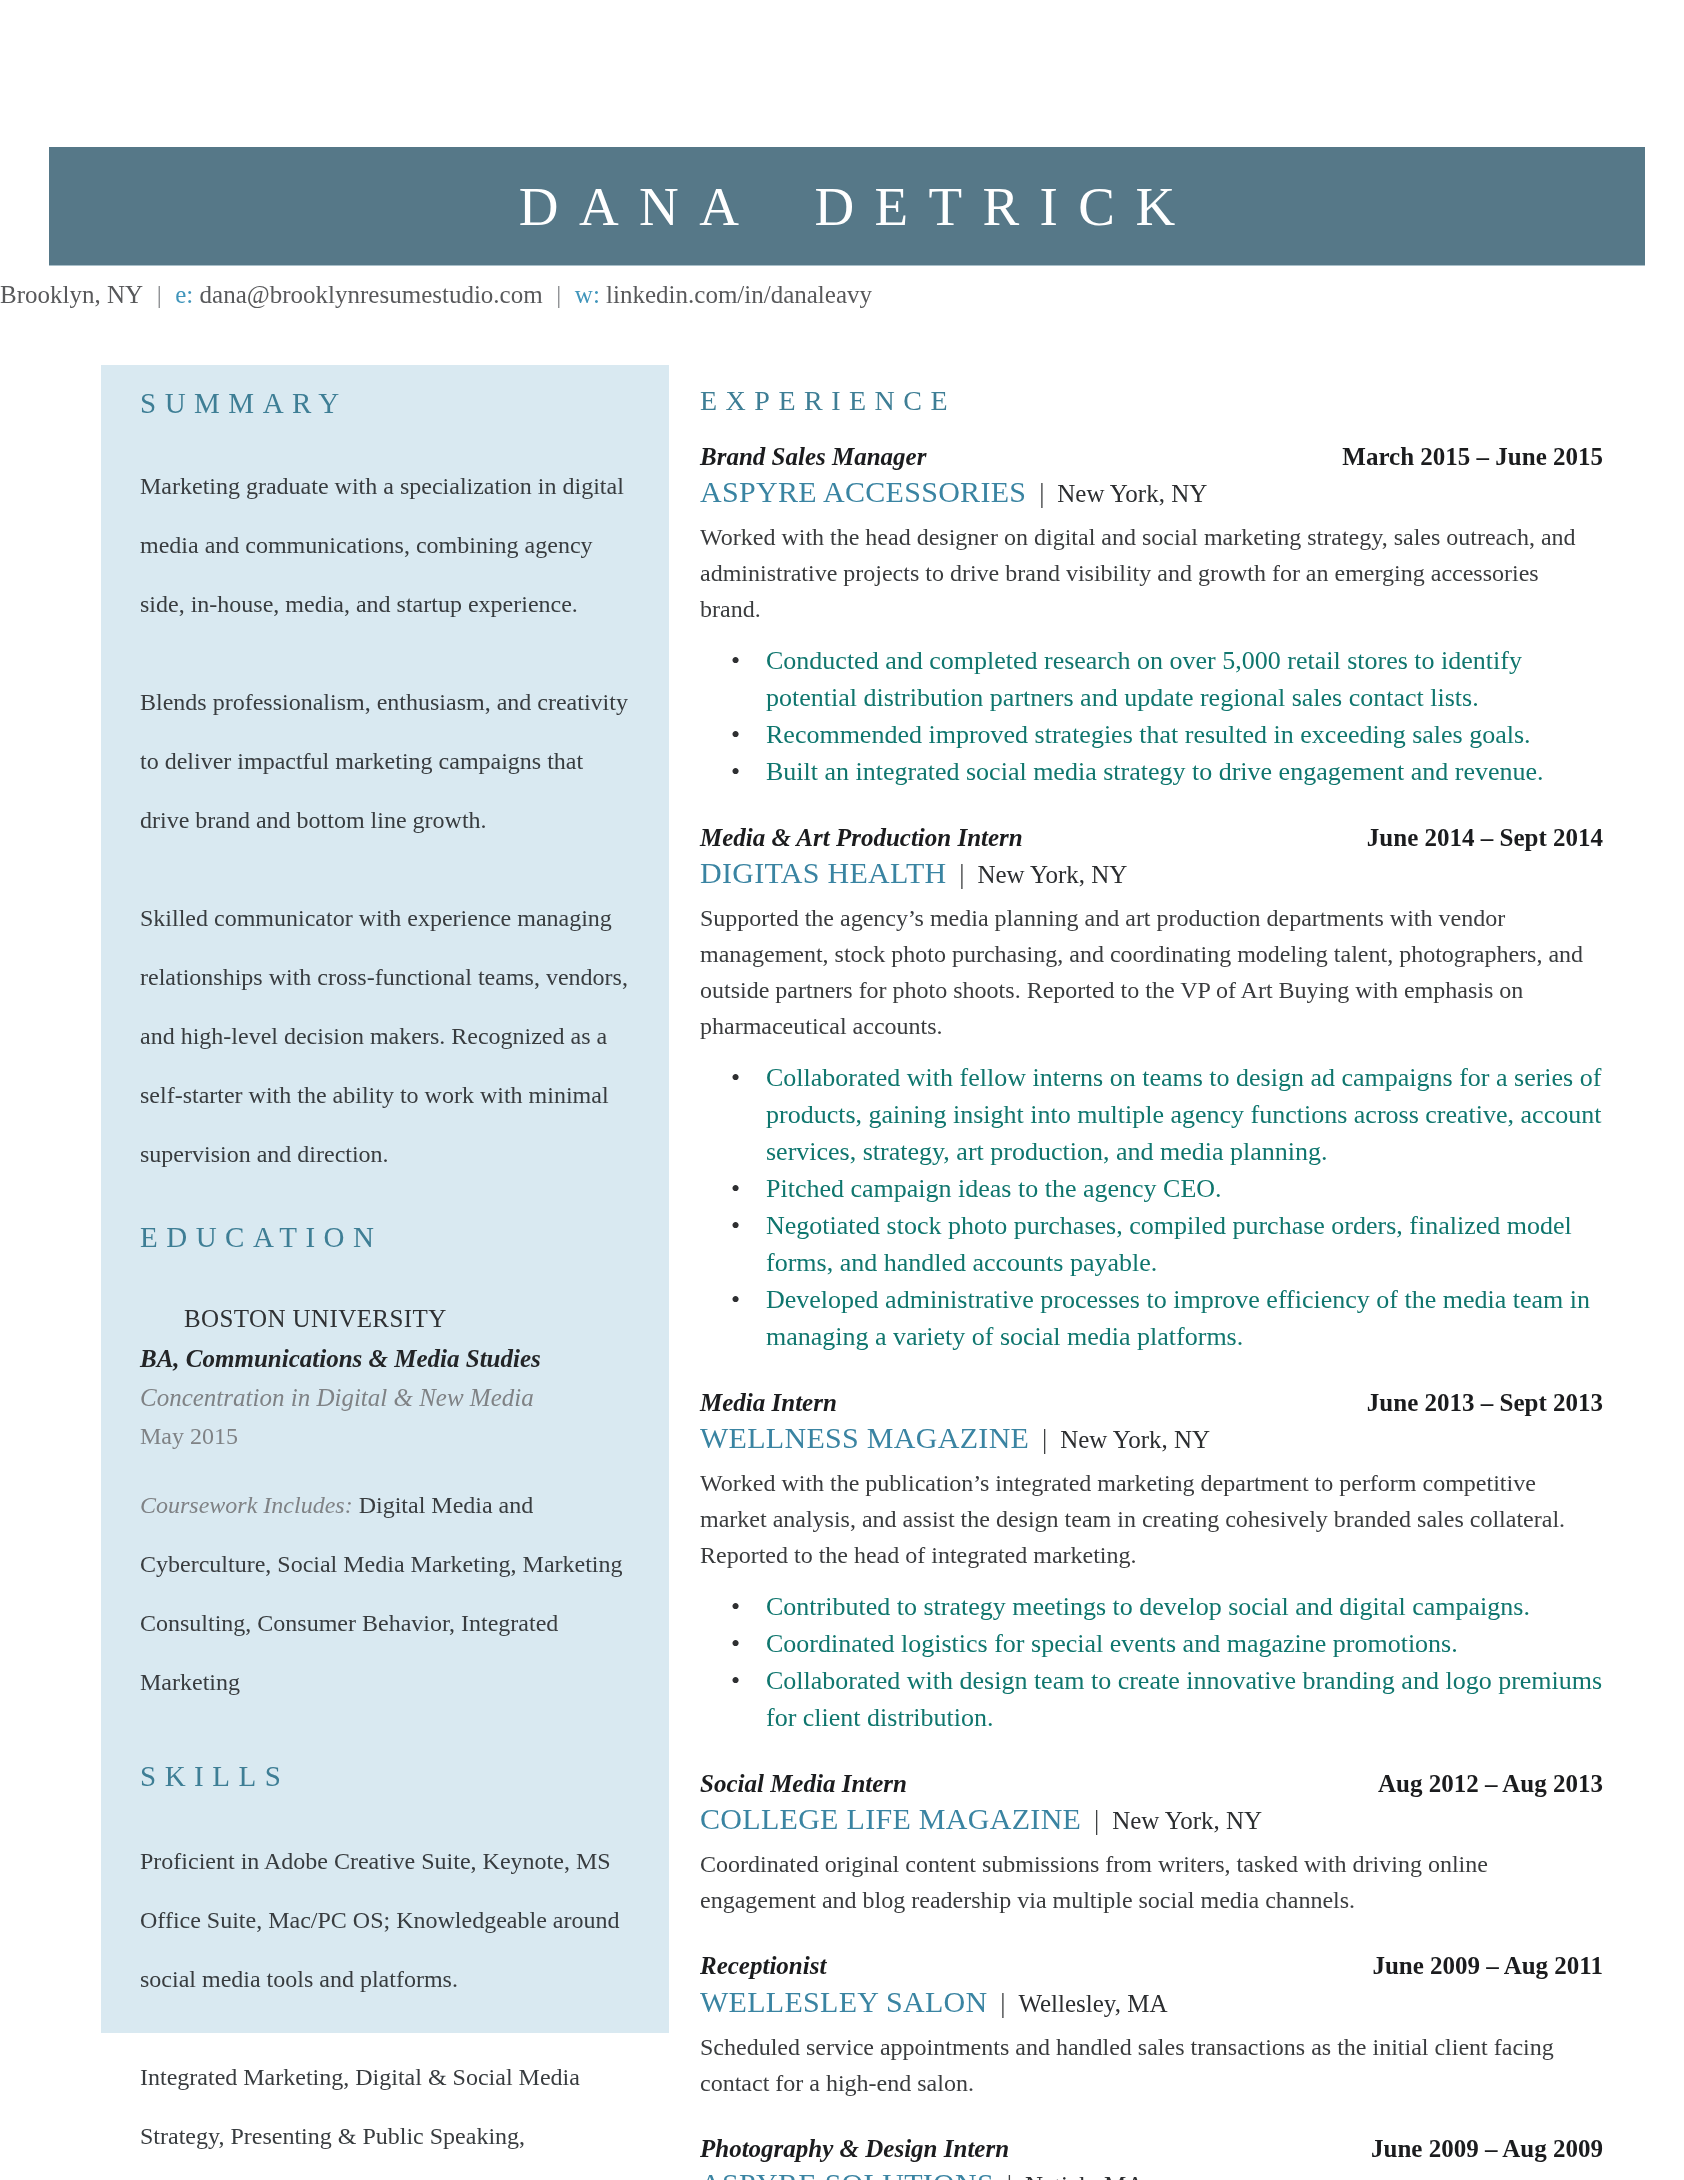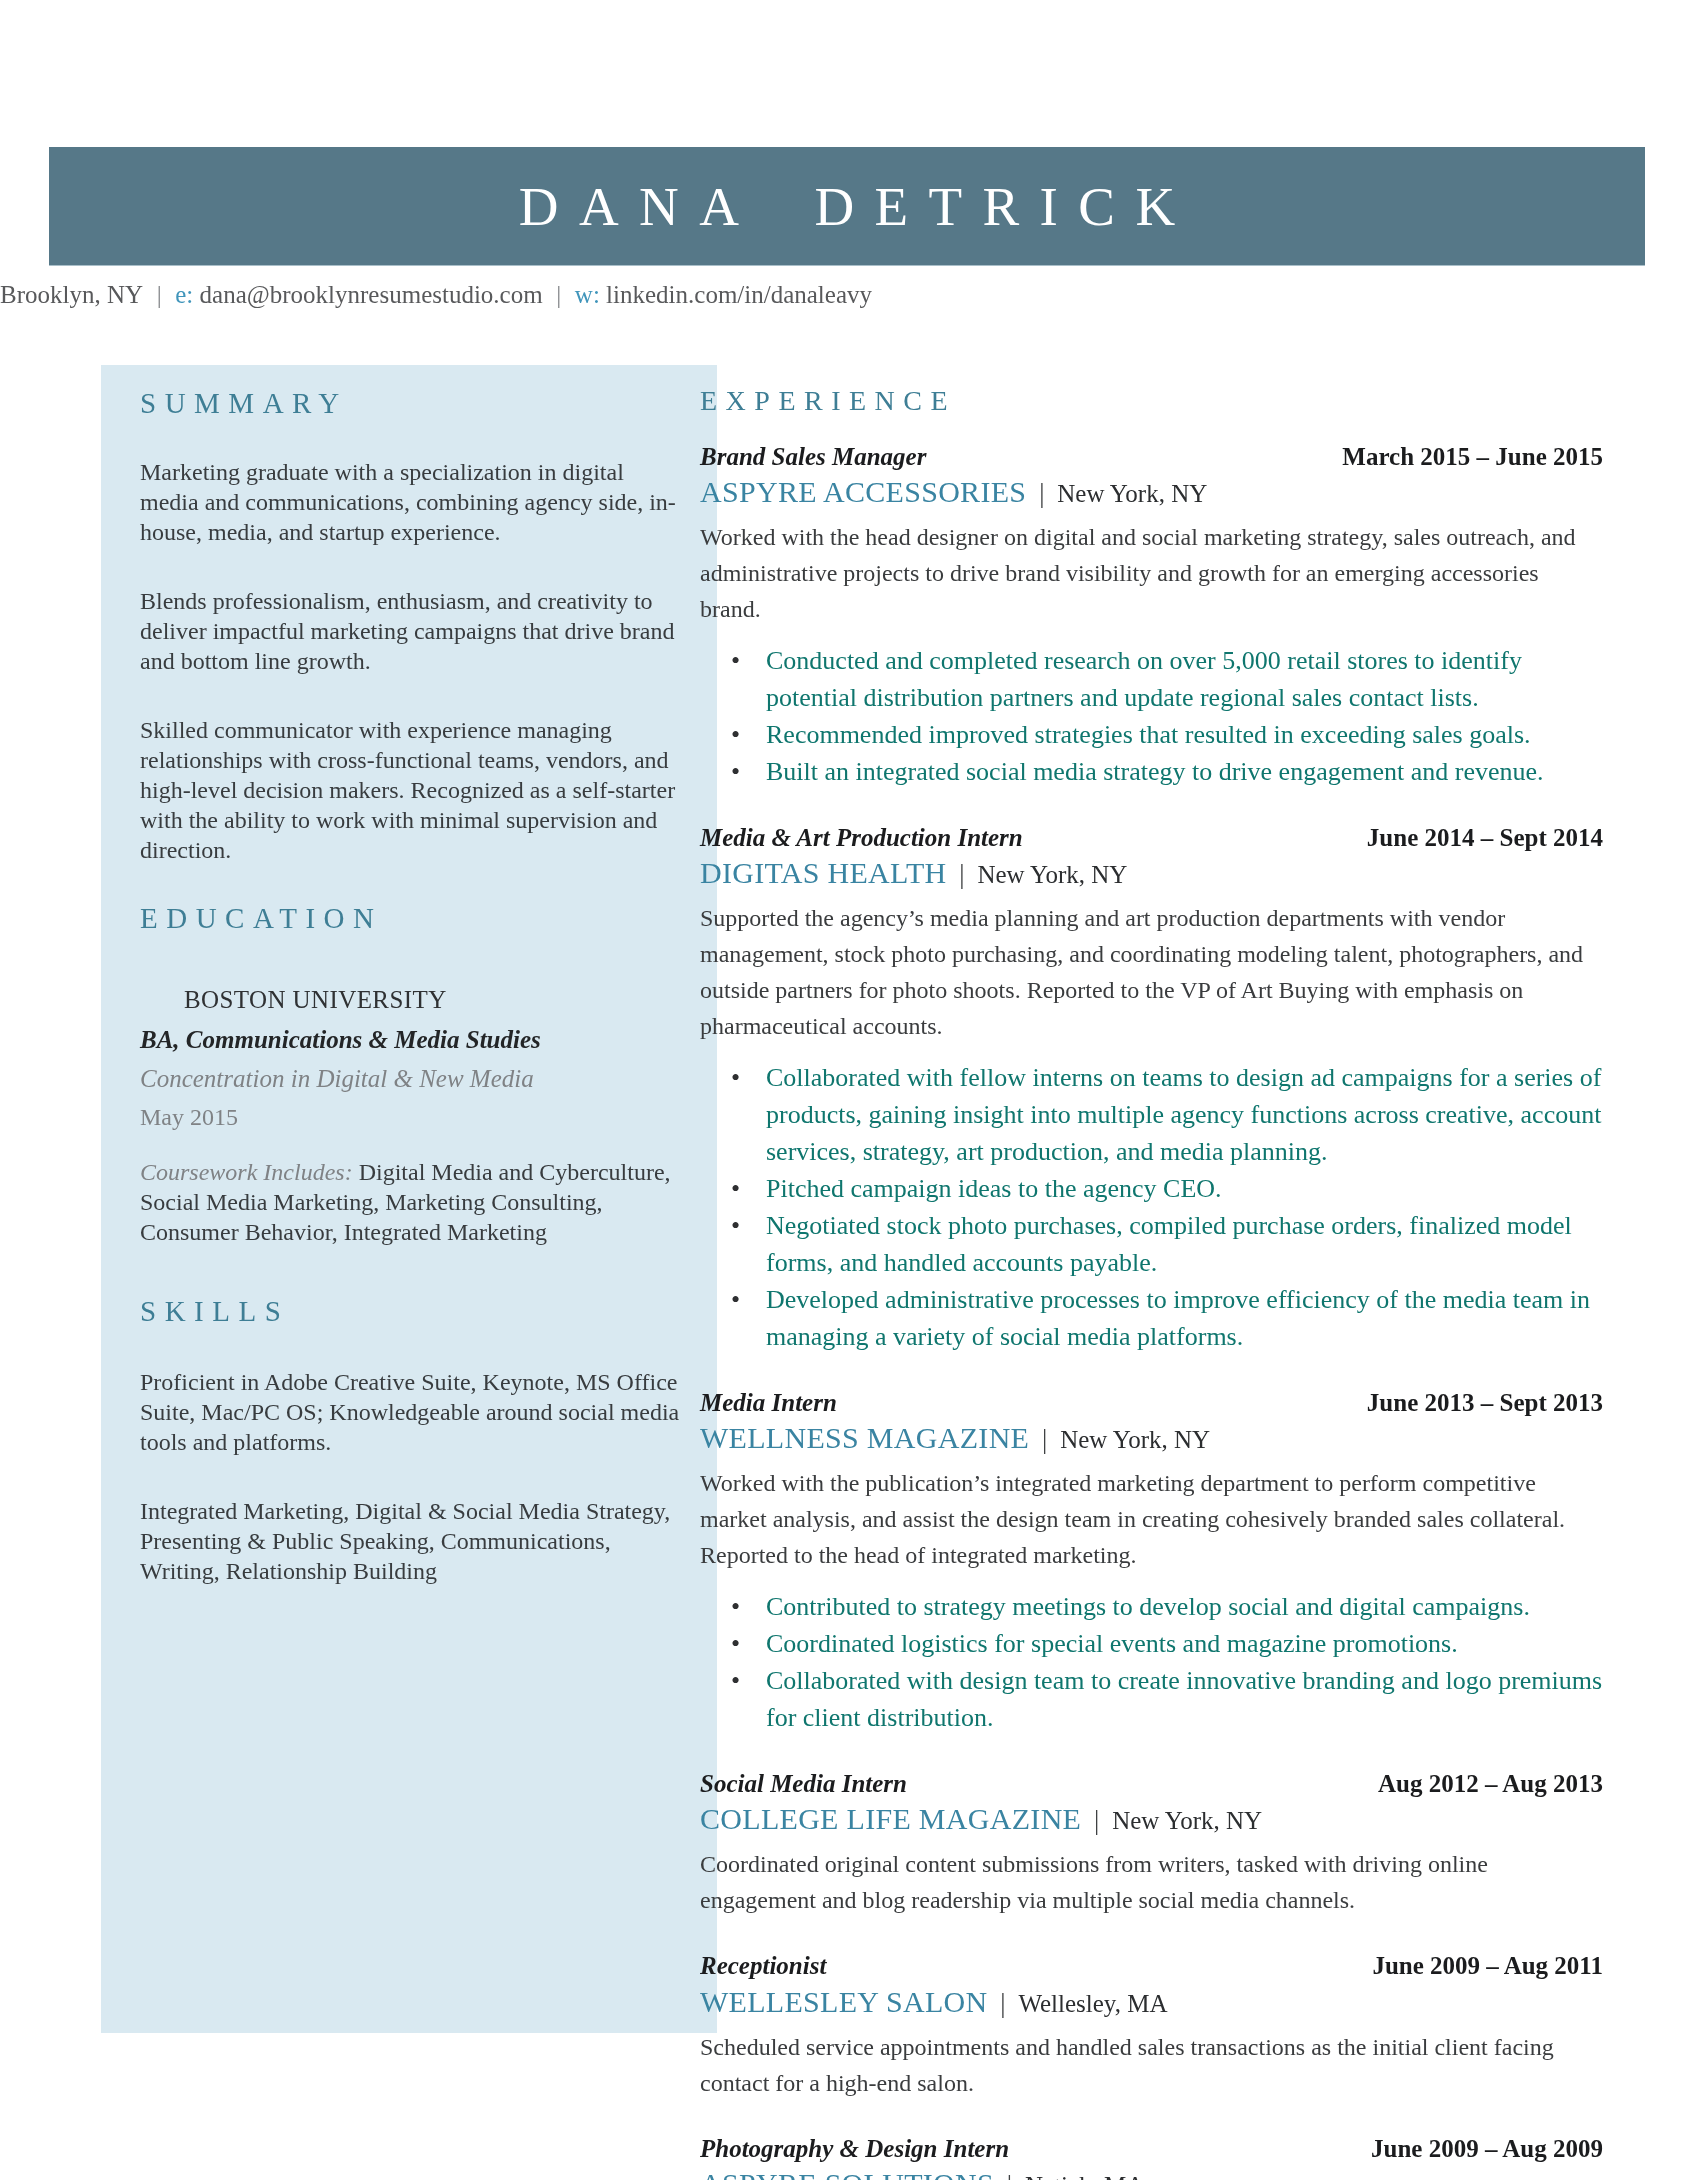--- a/index.html
+++ b/index.html
@@ -19,29 +19,29 @@
   }
   .contact {
     position:absolute; top:281px; left:0; width:100%;
     font-size:25px; font-weight:300; color:#58595b;
   }
   .contact .pipe { color:#85878a; padding:0 13.6px; font-weight:200; }
   .contact .accent { color:#4095bb; }
 
   
   .sidebar {
-    position:absolute; left:101px; top:365px; width:616px; height:1668px;
+    position:absolute; left:101px; top:365px; width:568px; height:1668px;
     background:#d9e9f1; box-sizing:border-box; padding:22px 36px 0 39px;
   }
   h2.sec {
     font-size:29px; font-weight:400; color:#3e7e95;
     letter-spacing:8.5px; margin:0; white-space:nowrap;
   }
   .sidebar p.body {
-    font-size:24px; line-height:30px; color:#383c3f; font-weight:300;
+    font-size:24px; line-height:59px; color:#383c3f; font-weight:300;
     margin:0;
   }
   .sb-gap-sm { margin-top:37px !important; }
   .sb-gap { margin-top:39px !important; }
   .edu-head { margin-top:37px !important; }
   .skills-head { margin-top:48px !important; }
   .school { margin-top:44px; font-size:25px; color:#2f3133; font-weight:400; line-height:41px; letter-spacing:0.4px;margin-left:44px; }
   .degree { font-size:25px; font-weight:700; font-style:italic; color:#232527; line-height:39px; }
   .concentration { font-size:25px; font-style:italic; color:#7f8285; font-weight:300; line-height:39px; }
   .edu-date { font-size:24px; color:#7f8285; font-weight:300; line-height:39px; }

